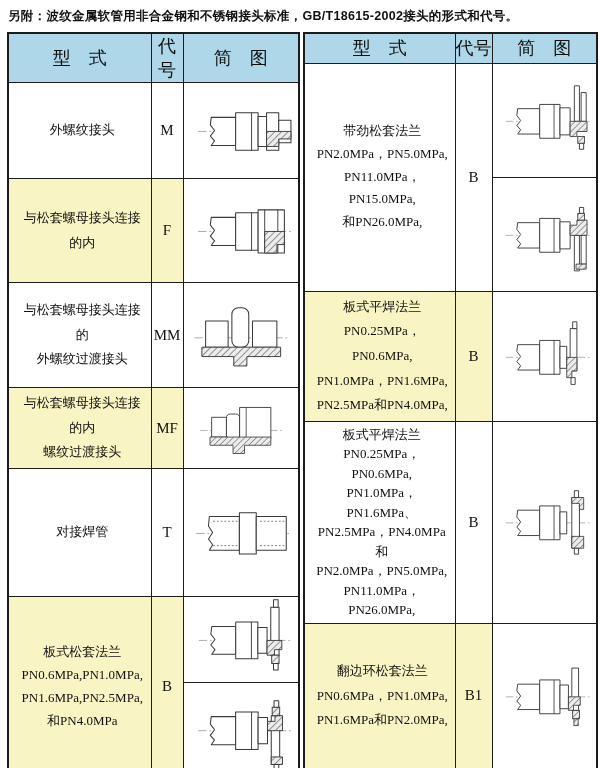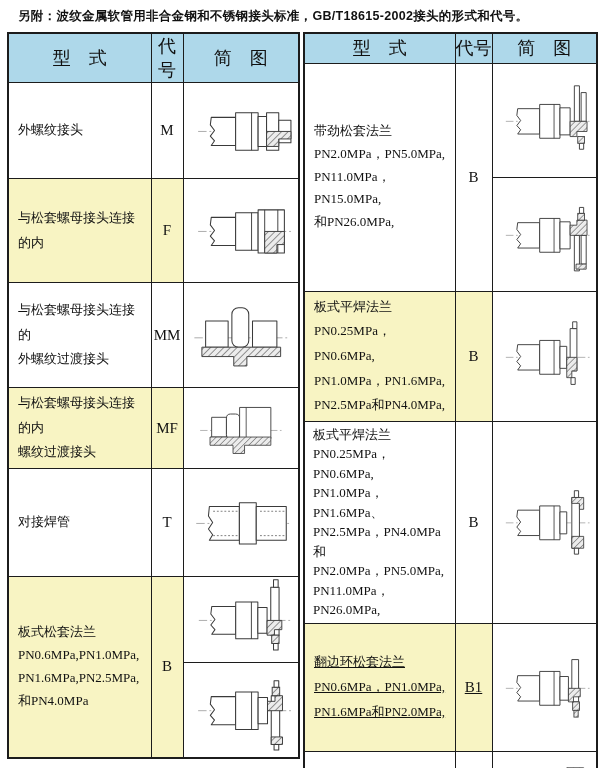--- a/index.html
+++ b/index.html
@@ -8,49 +8,49 @@
     --border:#1c1c1c;
     --page-bg:#ffffff;
   }
   *{box-sizing:border-box;margin:0;padding:0;}
   html,body{width:600px;height:768px;background:var(--page-bg);overflow:hidden;}
   body{font-family:"Liberation Serif","DejaVu Serif",serif;color:#111;padding:6px 6px 0 7px;}
 
   .doc-title{
     font-family:"Liberation Sans","DejaVu Sans",sans-serif;
     font-weight:bold;font-size:12.5px;letter-spacing:0.3px;
-    margin:2px 0 7px 11px;white-space:nowrap;
+    margin:2px 0 7px 1px;white-space:nowrap;
   }
 
   .tables{display:flex;gap:3px;align-items:flex-start;}
   table{border-collapse:collapse;table-layout:fixed;border:2px solid var(--border);}
   table.lt{width:291px;}
   table.rt{width:293px;}
   th,td{border:1px solid var(--border);vertical-align:middle;overflow:hidden;}
 
   th{
     background:var(--header-bg);height:30px;font-weight:normal;
     font-size:18px;text-align:center;
   }
   td.name{
-    font-size:13px;line-height:1.9;text-align:left;
+    font-size:13px;line-height:1.9;text-align:center;
     padding:3px 4px 3px 9px;white-space:pre-line;
   }
   td.name.lh17{line-height:1.75;}
   td.name.tight{line-height:1.5;padding-left:8px;}
   td.code{font-size:15px;text-align:center;}
   td.diag{background:#fff;padding:1px;}
   td.yl{background:var(--highlight-bg);}
   td.diag svg{display:block;width:100%;height:100%;max-height:100%;}
 
   
   tr.lr1 td{height:96px;} tr.lr2 td{height:104px;} tr.lr3 td{height:105px;margin-left:19px;}
-  tr.lr4 td{height:77px;}  tr.lr5 td{height:108px;} tr.lr6a td{height:86px;} tr.lr6b td{height:95px;}
+  tr.lr4 td{height:77px;}  tr.lr5 td{height:128px;} tr.lr6a td{height:86px;} tr.lr6b td{height:95px;}
   tr.rr1a td{height:114px;} tr.rr1b td{height:114px;} tr.rr2 td{height:124px;}
-  tr.rr3 td{height:125px;}  tr.rr4 td{height:128px;text-decoration:underline;} tr.rr5 td{height:99px;}
+  tr.rr3 td{height:125px;}  tr.rr4 td{height:145px;} tr.rr5 td{height:99px;}
 
   
   .dln{fill:#fff;stroke:#3a3a3a;stroke-width:1.1;stroke-linejoin:round;}
   .dst{stroke:#3a3a3a;stroke-width:1;fill:none;}
   .dcl{stroke:#808080;stroke-width:0.7;stroke-dasharray:9 3 2 3;}
   .ddt{stroke:#555;stroke-width:0.8;stroke-dasharray:2 2;fill:none;}
   .dh{fill:url(#hp);stroke:#3a3a3a;stroke-width:1;}
 </style>
 </head>
 <body>

